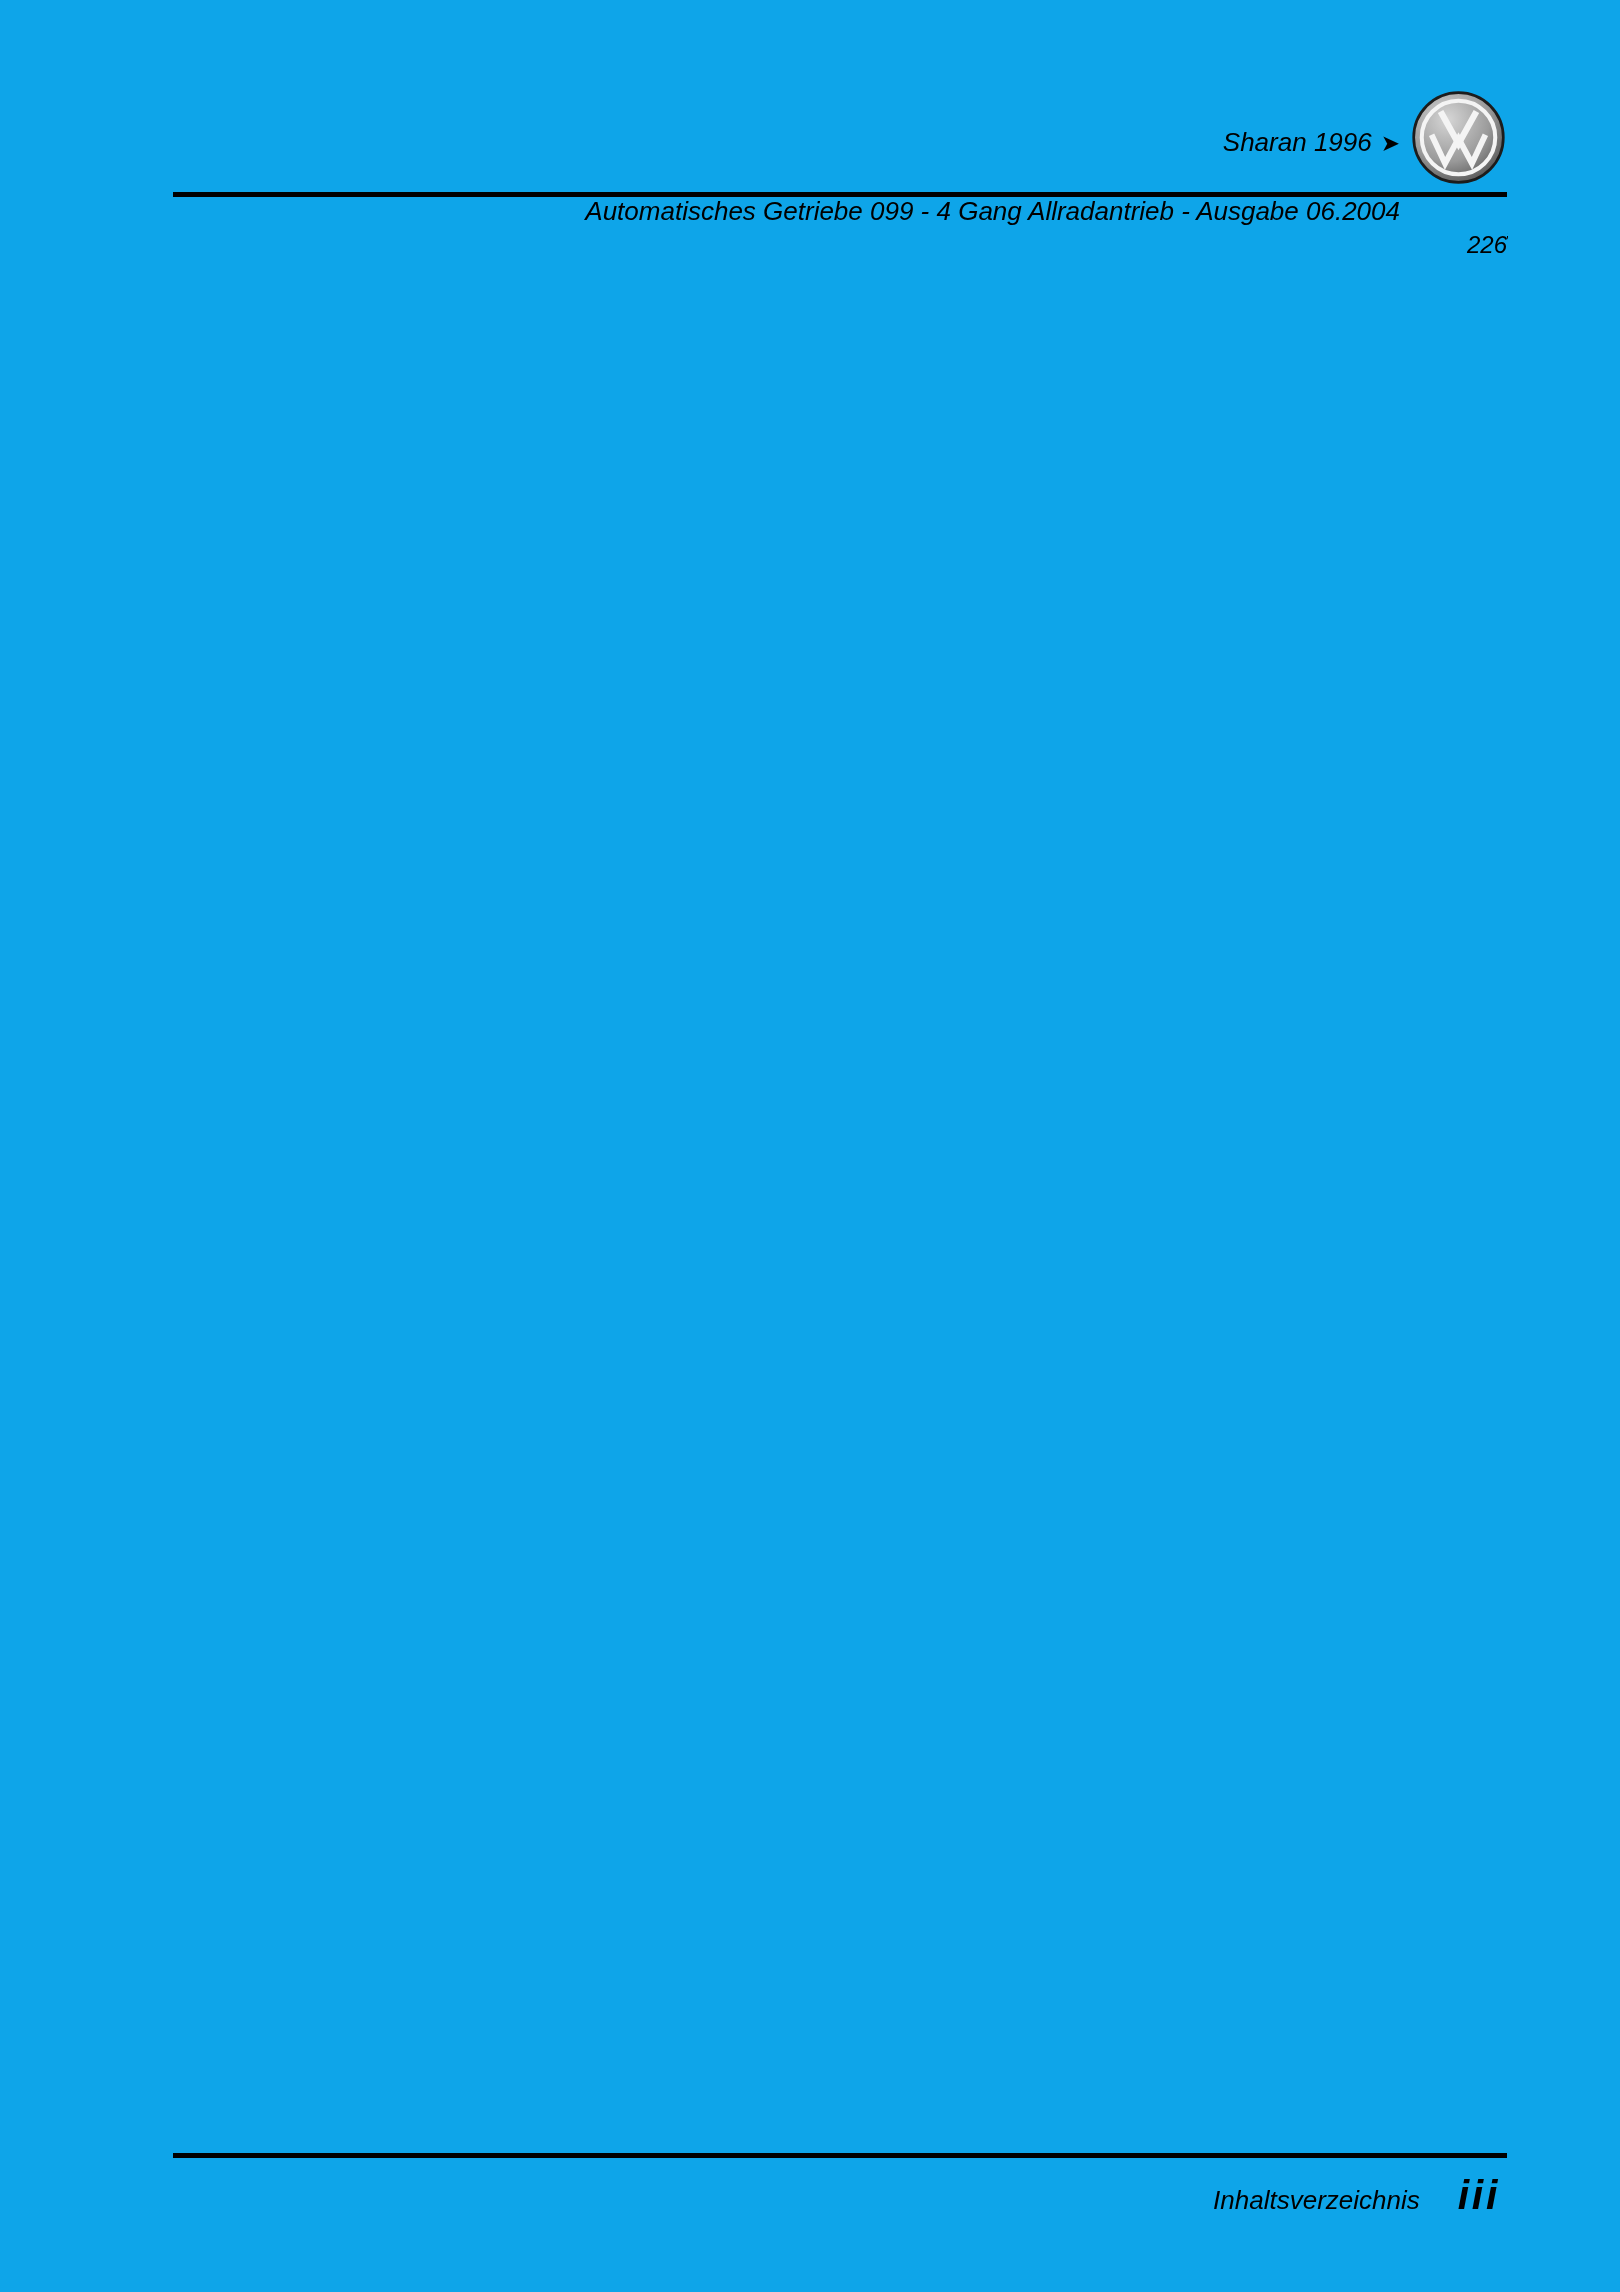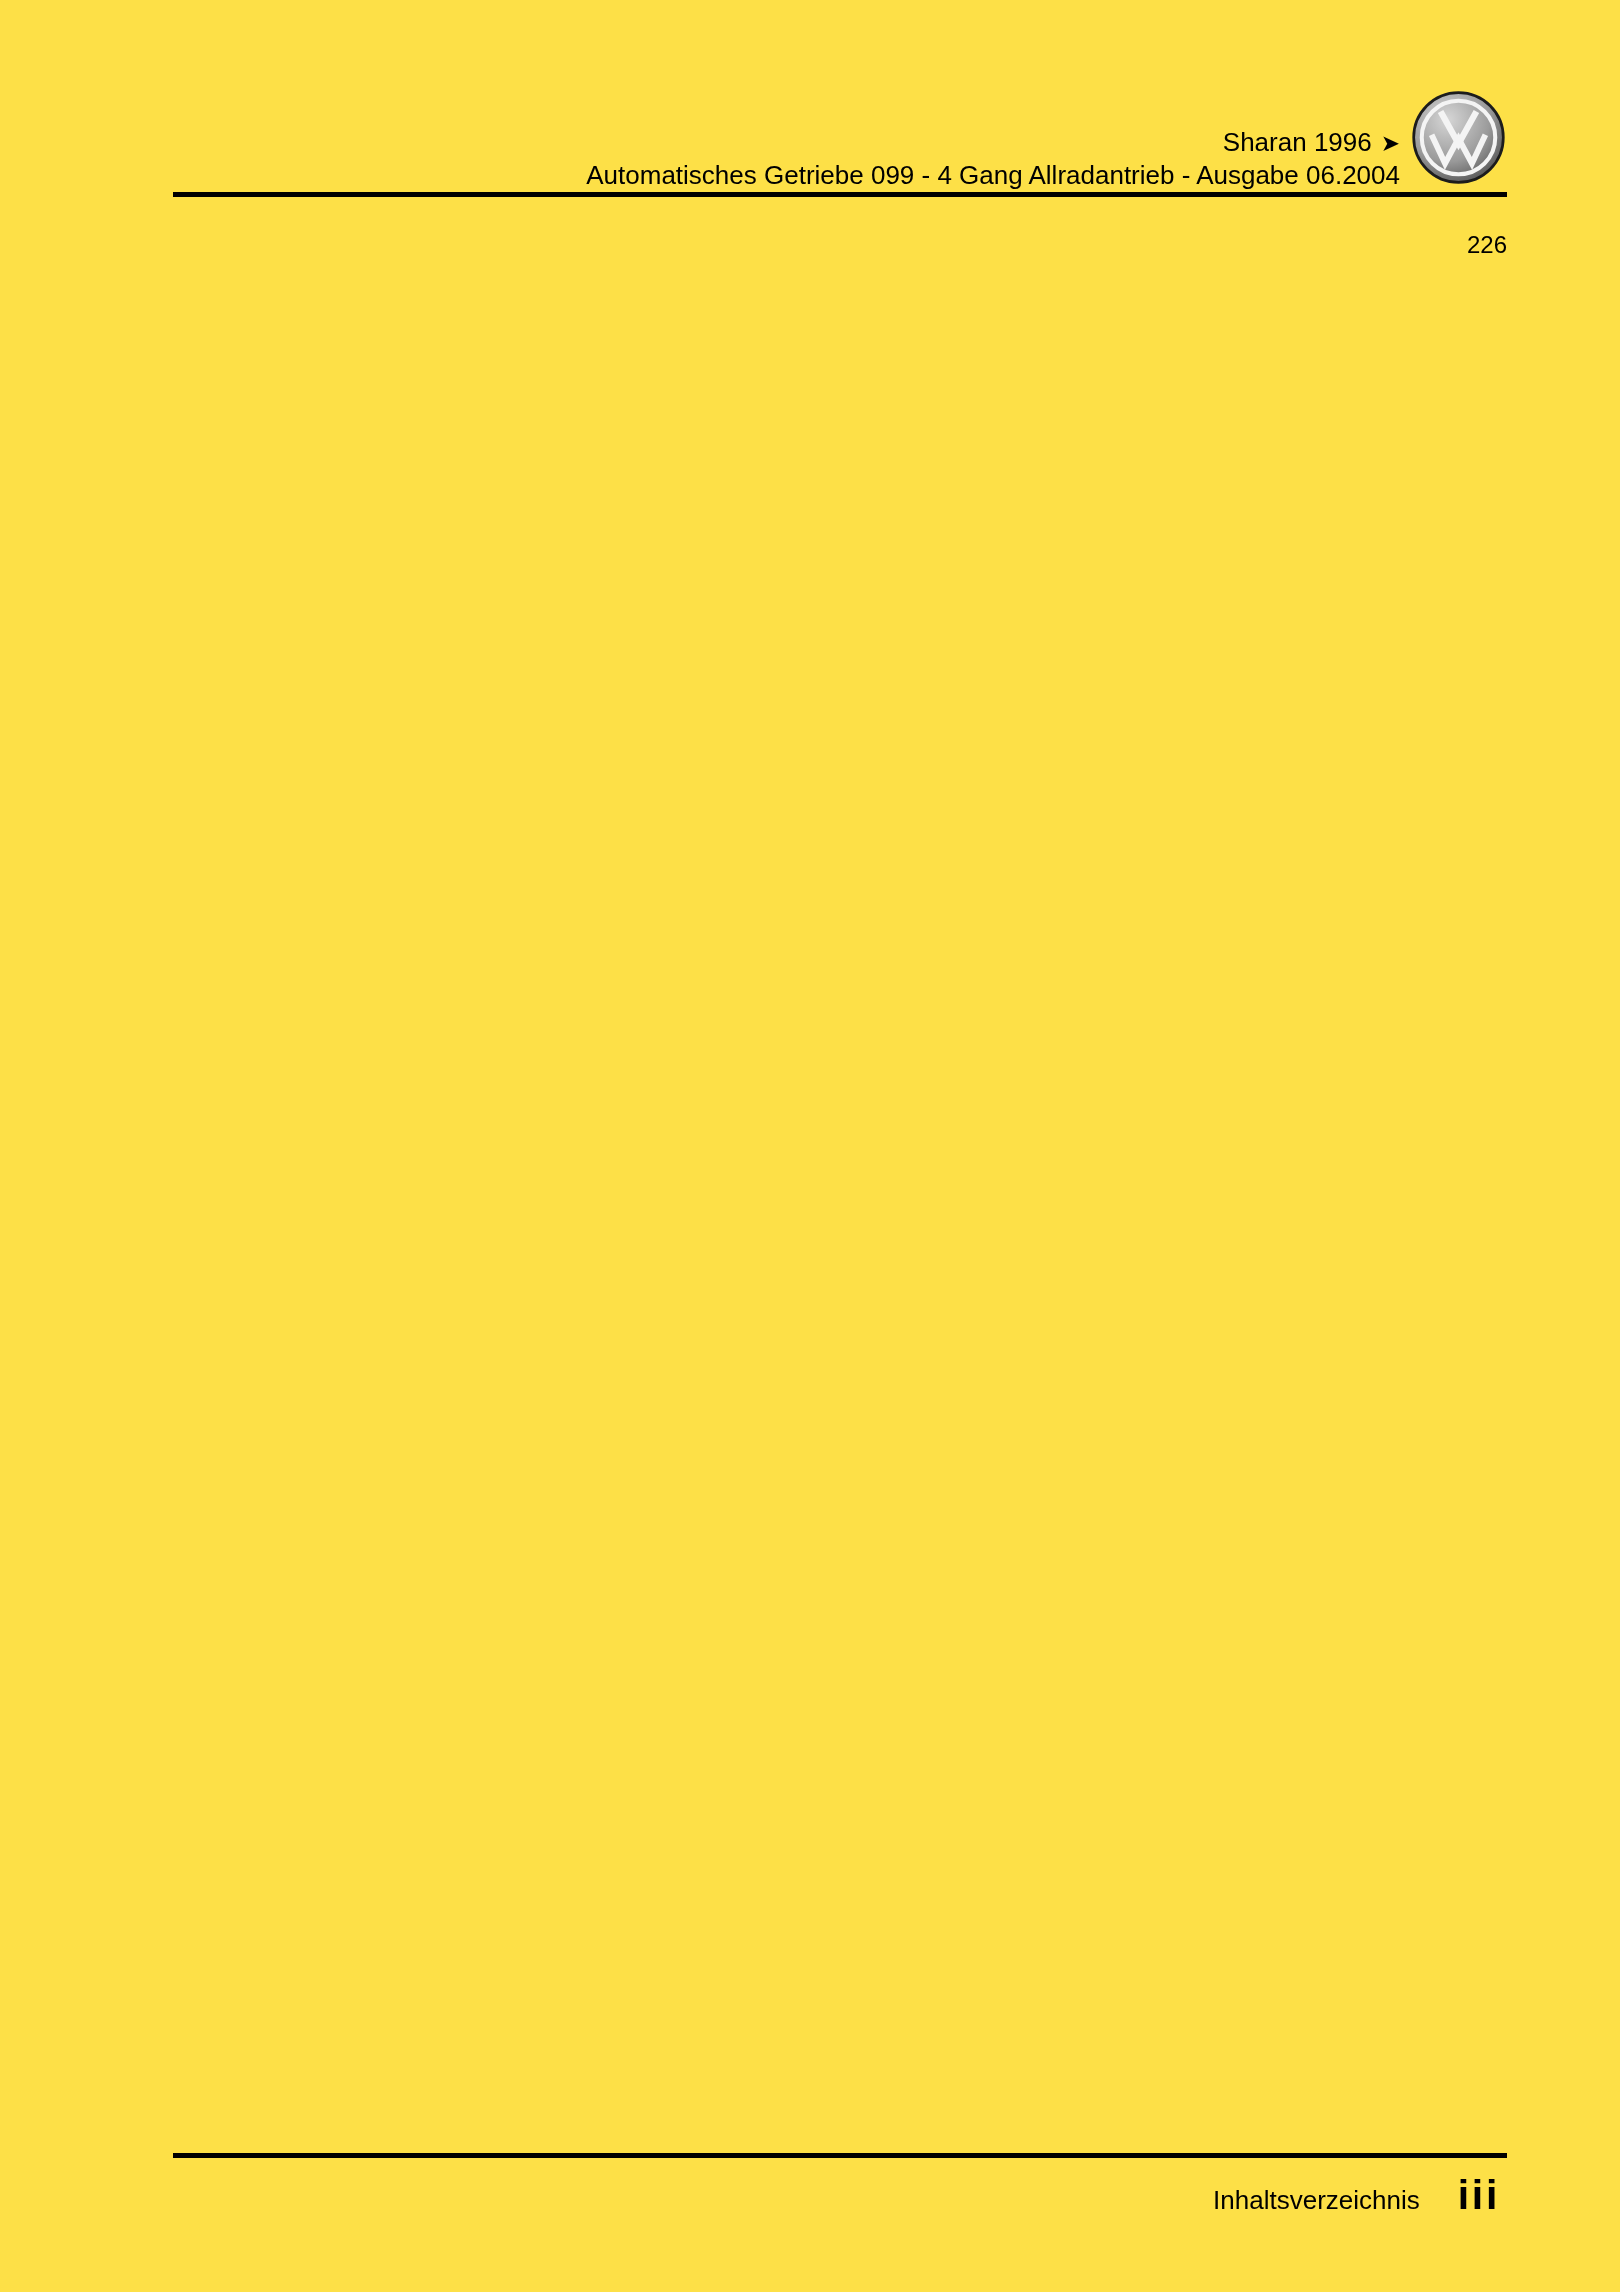--- a/index.html
+++ b/index.html
@@ -1,30 +1,30 @@
 <!DOCTYPE html>
 <html lang="de" style="font-size:14.3px"><head>
 <meta charset="utf-8">
 <style>
   html,body{margin:0;padding:0;}
   body{
     width:1620px;height:2293px;position:relative;background:#ffffff;
     font-family:"Liberation Sans","DejaVu Sans",sans-serif;color:#000;
     overflow:hidden;
   }
-  .page{position:absolute;inset:0;background:#fde047;}
+  .page{position:absolute;inset:0;background:#0ea5e9;font-style:italic;}
 
   
   .header-text{
     position:absolute;top:126px;right:220px;text-align:right;
     font-size:26px;line-height:32px;font-weight:400;white-space:nowrap;
   }
   .model-line{display:block;}
   .model-arrow{display:inline-block;margin-left:9px;font-size:23px;}
-  .doc-title{display:block;}
+  .doc-title{display:block;margin-top:36px;}
   .logo{position:absolute;left:1411px;top:90px;width:95px;height:95px;}
   .rule{position:absolute;left:173px;width:1334px;height:4.5px;background:#000;}
   .rule-top{top:192px;}
   .rule-bottom{top:2153px;}
 
   
   .toc{position:absolute;left:173px;top:225px;width:1334px;}
   .row{
     display:flex;align-items:baseline;padding-left:44px;
     font-size:24px;line-height:34px;

